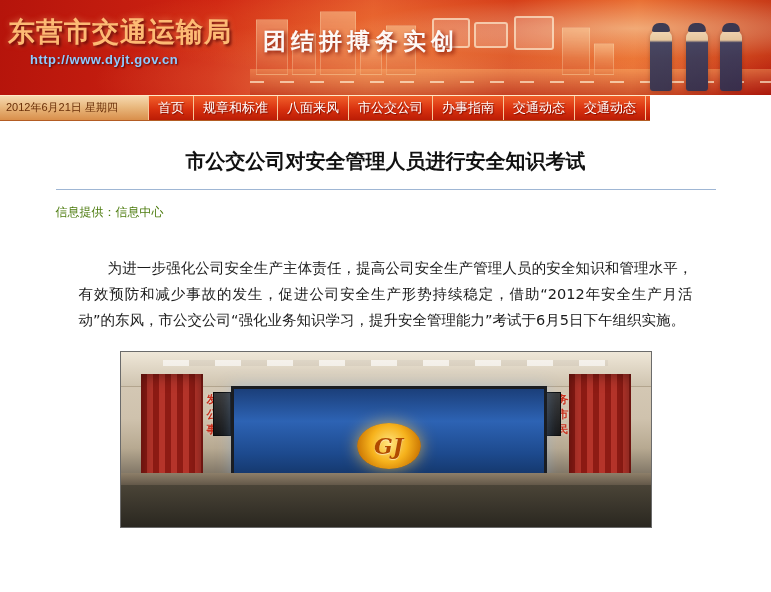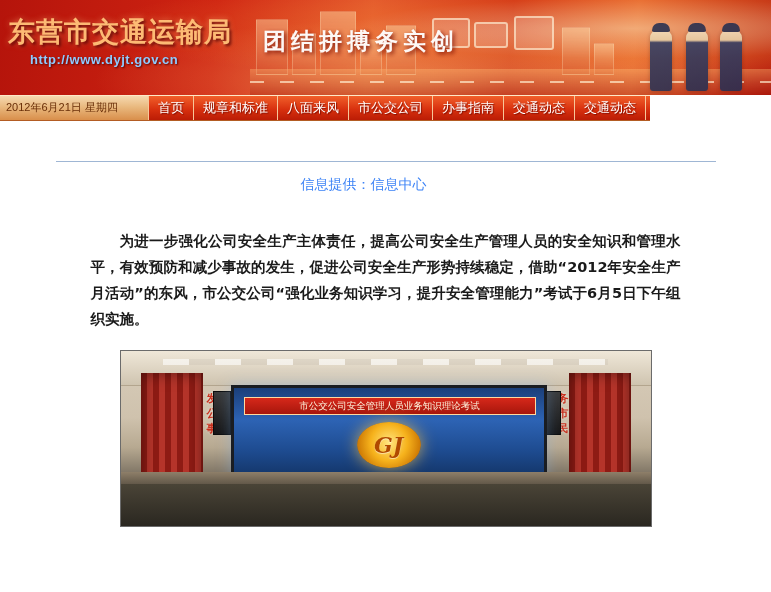--- a/index.html
+++ b/index.html
@@ -180,39 +180,38 @@
   }
   .title-rule {
     margin: 14px auto 0 auto;
     width: 660px;
     height: 1px;
     background: #9fb6d4;
   }
   .source-line {
     width: 660px;
     margin: 14px auto 0 auto;
-    text-align: center;
-    font-size: 14px;
-    color: #3b82f6;
+    text-align: left;
+    font-size: 12px;
+    color: #4d7c0f;
     padding-right: 44px;
     box-sizing: border-box;
   }
   .article-body {
     width: 622px;
     margin: 34px auto 0 auto;
     font-size: 14.5px;
     line-height: 26px;
     color: #1a1a1a;
     font-family: "DejaVu Sans", "Liberation Sans", sans-serif;
     text-align: justify;
   }
   .article-body p {
-    margin: 16px;
+    margin: 4px;
     text-indent: 2em;
-    font-weight: bold;
   }
 
   
   .photo-wrap {
     width: 530px;
     margin: 18px auto 0 auto;
     height: 175px;
     overflow: hidden;
     position: relative;
     border: 1px solid #6b6b6b;
@@ -383,41 +382,41 @@
     <div class="navitem">
         <span>规章和标准</span>
       </div>
     <div class="navitem">
         <span>办事指南</span>
       </div>
   </div>
 </div>
 
 <div class="content">
+  <div class="article-title">市公交公司对安全管理人员进行安全知识考试</div>
   <div class="title-rule"></div>
   <div class="source-line">信息提供：信息中心</div>
 
   <div class="article-body">
     <p>为进一步强化公司安全生产主体责任，提高公司安全生产管理人员的安全知识和管理水平，有效预防和减少事故的发生，促进公司安全生产形势持续稳定，借助“2012年安全生产月活动”的东风，市公交公司“强化业务知识学习，提升安全管理能力”考试于6月5日下午组织实施。</p>
   </div>
 
   <div class="photo-wrap">
     <div class="hall">
       <div class="ceiling"></div>
       <div class="curtain-l"></div>
       <div class="curtain-r"></div>
 
       <div class="wall-text wall-left">发展公交事业</div>
       <div class="wall-text wall-right">服务全市人民</div>
 
       <div class="speaker sp-l"></div>
       <div class="speaker sp-r"></div>
 
       <div class="screen">
-        <div class="screen-banner">市公交公司安全管理人员业务知识理论考试</div>
         <div class="screen-logo"></div>
       </div>
 
       <div class="stage"></div>
 
       <div class="audience">
         
         
         
         

